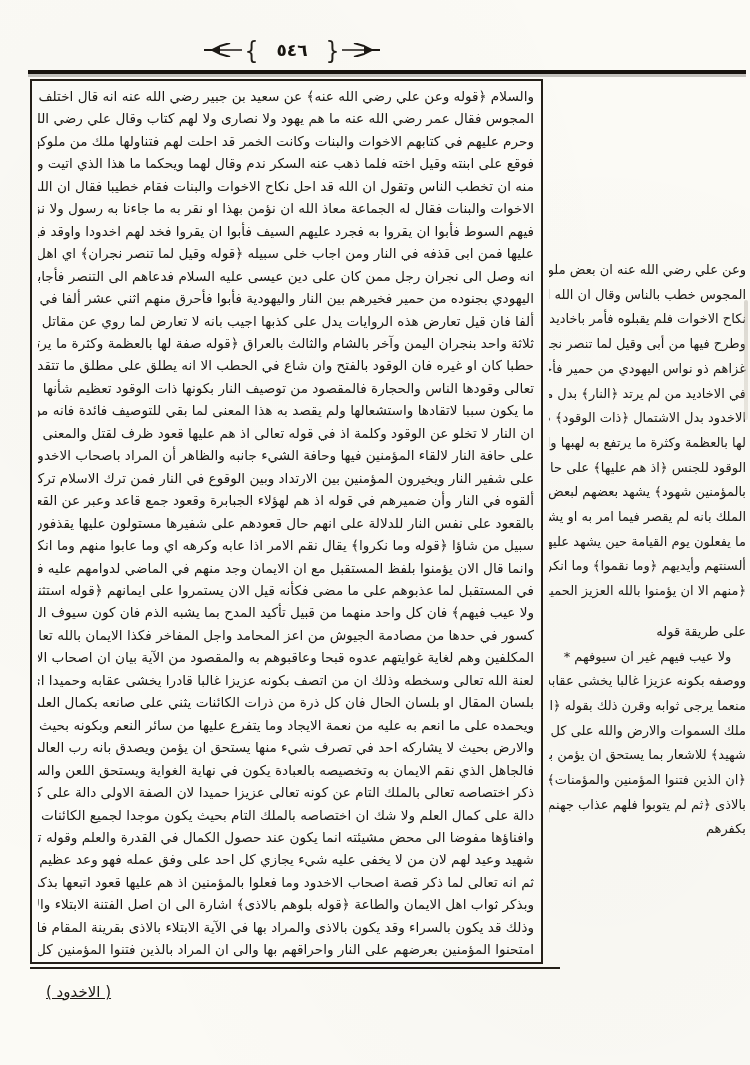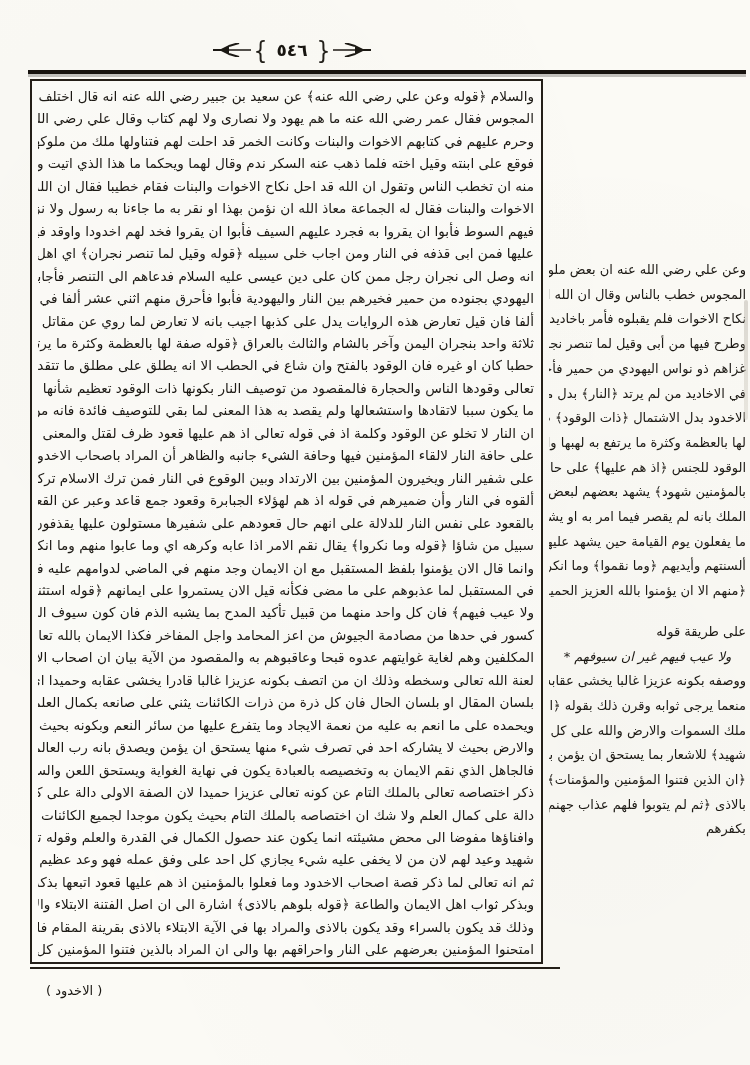--- a/index.html
+++ b/index.html
@@ -16,21 +16,21 @@
     radial-gradient(ellipse at 80% 70%, rgba(0,0,0,0.02), transparent 60%);
     pointer-events:none;}
   .header{
     position:absolute;top:34px;left:232px;width:120px;height:32px;
     display:flex;align-items:center;justify-content:center;gap:2px;
     direction:ltr;
   }
   .orn{flex:0 0 auto;display:block;}
   .page-num-wrap{display:flex;align-items:center;font-weight:bold;}
   .brace{font-size:22px;font-weight:normal;transform:scaleY(1.1);color:#221f19;}
-  .page-num{font-size:17px;letter-spacing:1px;margin:0 9px;color:#181510;}
+  .page-num{font-size:17px;letter-spacing:1px;margin:0 18px;color:#181510;}
   .top-rule{
     position:absolute;left:28px;top:70px;width:718px;height:4px;
     background:#17130e;
     box-shadow:0 3px 0 rgba(23,19,14,0.25);
   }
   .main-frame{
     position:absolute;left:30px;top:79px;width:513px;height:885px;
     border:2px solid #241f18;
     box-sizing:border-box;
     padding:4px 7px 0 6px;
@@ -48,21 +48,21 @@
   .margin-col{
     position:absolute;left:549px;top:258px;width:197px;
   }
   .margin-col .line{
     font-size:13px;line-height:24.7px;
     text-align:justify;text-align-last:justify;
     overflow:hidden;white-space:nowrap;
   }
   .catchword{
     position:absolute;left:46px;top:983px;
-    font-size:13px;color:#1c1914;direction:rtl;
+    font-size:15px;color:#1c1914;direction:rtl;text-decoration:underline;
   }
   .smudge{position:absolute;left:744px;top:300px;width:4px;height:120px;
     background:linear-gradient(#b9b4aa,#d8d4c9);opacity:.5;border-radius:2px;}
 </style>
 </head>
 <body>
 
 <div class="paper-tone"></div>
 
 <div class="header">
@@ -142,21 +142,21 @@
     <div class="line">في الاخاديد من لم يرتد ﴿النار﴾ بدل من</div>
     <div class="line">الاخدود بدل الاشتمال ﴿ذات الوقود﴾ صفة</div>
     <div class="line">لها بالعظمة وكثرة ما يرتفع به لهبها واللام في</div>
     <div class="line">الوقود للجنس ﴿اذ هم عليها﴾ على حافة النار</div>
     <div class="line">بالمؤمنين شهود﴾ يشهد بعضهم لبعض عند</div>
     <div class="line">الملك بانه لم يقصر فيما امر به او يشهدون على</div>
     <div class="line">ما يفعلون يوم القيامة حين يشهد عليهم</div>
     <div class="line">ألسنتهم وأيديهم ﴿وما نقموا﴾ وما انكروا</div>
     <div class="line">﴿منهم الا ان يؤمنوا بالله العزيز الحميد﴾ استثناء</div>
     <div class="line" style="text-align: right; text-align-last: right; margin-top: 16px;">على طريقة قوله</div>
-    <div class="line" style="text-align: center; text-align-last: center; font-style: italic;">ولا عيب فيهم غير ان سيوفهم *</div>
+    <div class="line" style="text-align: center; text-align-last: center;">ولا عيب فيهم غير ان سيوفهم *</div>
     <div class="line">ووصفه بكونه عزيزا غالبا يخشى عقابه حميدا</div>
     <div class="line">منعما يرجى ثوابه وقرن ذلك بقوله ﴿الذي له</div>
     <div class="line">ملك السموات والارض والله على كل شيء</div>
     <div class="line">شهيد﴾ للاشعار بما يستحق ان يؤمن به ويعبد</div>
     <div class="line">﴿ان الذين فتنوا المؤمنين والمؤمنات﴾ بلوهم</div>
     <div class="line">بالاذى ﴿ثم لم يتوبوا فلهم عذاب جهنم﴾</div>
     <div class="line" style="text-align: right; text-align-last: right;">بكفرهم</div>
   </div>
 
 <div class="catchword">( الاخدود )</div>

